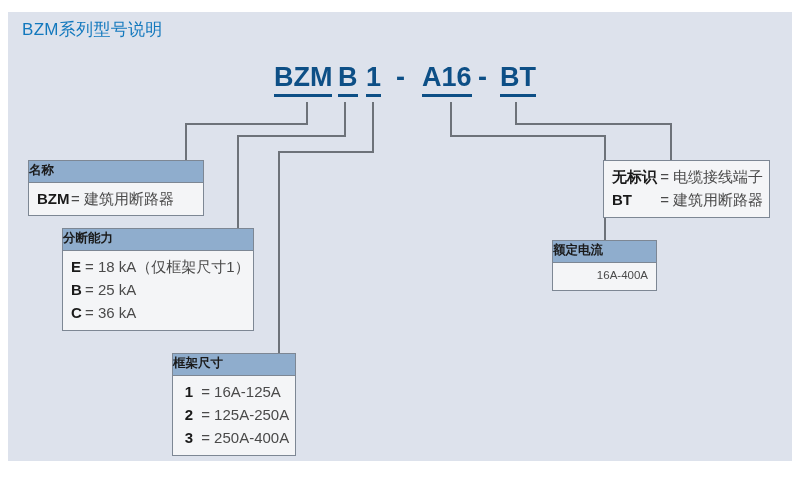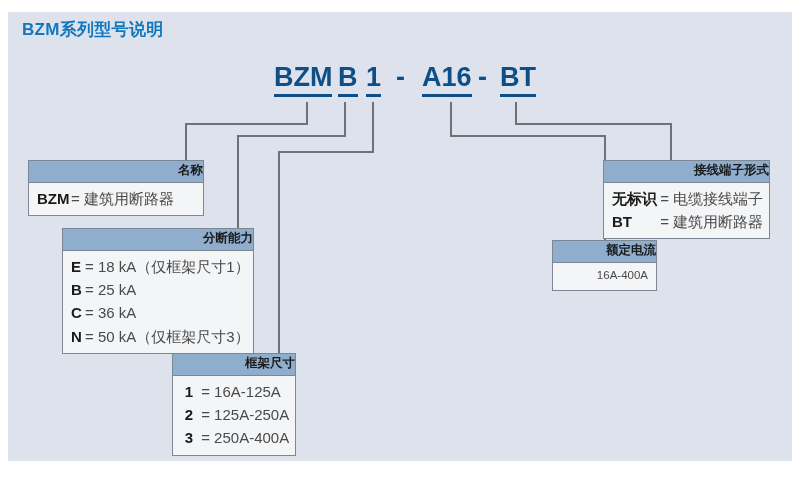--- a/index.html
+++ b/index.html
@@ -21,21 +21,21 @@
     top: 12px;
     width: 784px;
     height: 449px;
     background: #dde2ec;
   }
   #title {
     position: absolute;
     left: 22px;
     top: 18px;
     font-size: 17px;
-    font-weight: bold;
+    font-weight: normal;
     color: #1278bd;
     letter-spacing: 0.3px;
     white-space: nowrap;
   }
 
   
   .code {
     position: absolute;
     font-size: 27px;
     font-weight: bold;
@@ -62,21 +62,21 @@
   
   .box {
     position: absolute;
     border: 1px solid #7d8794;
     background: #f4f5f7;
     box-sizing: border-box;
   }
   .box-hd {
     background: #8fadcd;
     border-bottom: 1px solid #7d8794;
-    text-align: right;
+    text-align: left;
     font-size: 12.5px;
     font-weight: bold;
     color: #1a1a1a;
     padding: 3px 0 4px 0;
     line-height: 1.1;
   }
   .box-bd {
     padding: 4px 8px 5px 8px;
     font-size: 15px;
     color: #3a3a3a;
@@ -166,24 +166,20 @@
         <span class="v">18 kA（仅框架尺寸1）</span>
       </span>
       <span class="row">
         <span class="k">B</span><span class="v">=</span>
         <span class="v">25 kA</span>
       </span>
       <span class="row">
         <span class="k">C</span><span class="v">=</span>
         <span class="v">36 kA</span>
       </span>
-      <span class="row">
-        <span class="k">N</span><span class="v">=</span>
-        <span class="v">50 kA（仅框架尺寸3）</span>
-      </span>
     </div>
   </div>
 
   <div class="box" style="left:172px; top:353px; width:124px;">
     <div class="box-hd">框架尺寸</div>
     <div class="box-bd w-frame">
       <span class="row">
         <span class="k">1</span>
         <span class="v">=</span>
         <span class="v">16A-125A</span>
@@ -200,21 +196,20 @@
       </span>
     </div>
   </div>
 
   <div class="box" style="left:552px; top:240px; width:105px;">
     <div class="box-hd">额定电流</div>
     <div class="box-bd plain">16A-400A</div>
   </div>
 
   <div class="box" style="left:603px; top:160px; width:167px;">
-    <div class="box-hd">接线端子形式</div>
     <div class="box-bd w-term">
       <span class="row">
         <span class="k">无标识</span>
         <span class="v">=</span>
         <span class="v">电缆接线端子</span>
       </span>
       <span class="row">
         <span class="k">BT</span>
         <span class="v">=</span>
         <span class="v">建筑用断路器</span>

